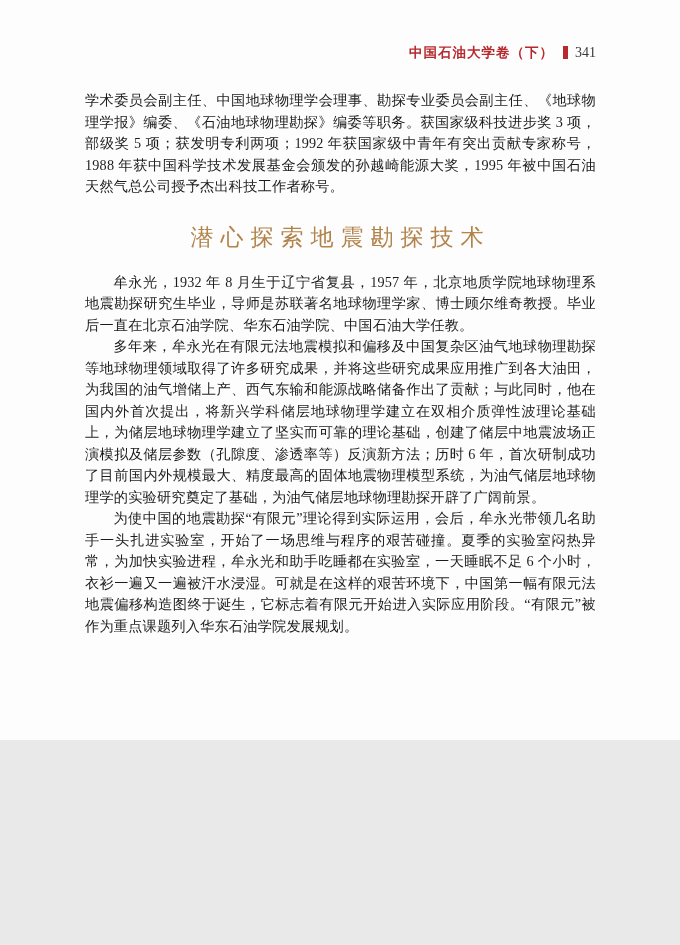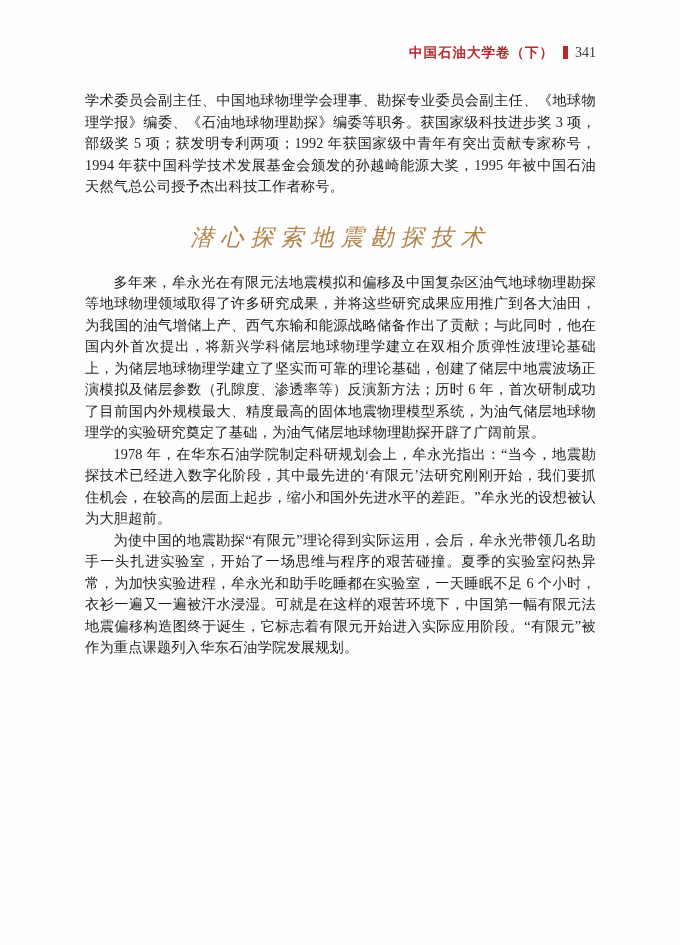--- a/index.html
+++ b/index.html
@@ -3,21 +3,21 @@
 <meta charset="utf-8">
 <style>
   html, body {
     margin: 0;
     padding: 0;
     background: #e9e9e9;
   }
   .page {
     position: relative;
     width: 680px;
-    height: 945px;
+    height: 740px;
     margin: 0 auto;
     background: #fdfdfd;
     box-sizing: border-box;
     padding: 42px 84px 0 85px;
     font-family: "Liberation Serif", "DejaVu Serif", serif;
     color: #1c1c1c;
     overflow: hidden;
   }
   .header {
     text-align: right;
@@ -58,42 +58,41 @@
     letter-spacing: 0.2px;
   }
   .para.no-indent {
     text-indent: 0;
   }
   .section-title {
     margin: 24px 0 19px 0;
     text-align: center;
     font-size: 23px;
     font-weight: normal;
-    font-style: italic;
     letter-spacing: 7px;
     color: #b2834a;
   }
 </style>
 </head>
 <body>
 
 <div class="page">
 
   <div class="header">
     <span class="book-title">中国石油大学卷（下）</span><span class="header-bar"></span><span class="page-number">341</span>
   </div>
 
   <div class="content">
 
-    <p class="para no-indent">学术委员会副主任、中国地球物理学会理事、勘探专业委员会副主任、《地球物理学报》编委、《石油地球物理勘探》编委等职务。获国家级科技进步奖 3 项，部级奖 5 项；获发明专利两项；1992 年获国家级中青年有突出贡献专家称号，1994 年获中国科学技术发展基金会颁发的孙越崎能源大奖，1995 年被中国石油天然气总公司授予杰出科技工作者称号。</p>
+    <p class="para no-indent">学术委员会副主任、中国地球物理学会理事、勘探专业委员会副主任、《地球物理学报》编委、《石油地球物理勘探》编委等职务。获国家级科技进步奖 3 项，部级奖 5 项；获发明专利两项；1992 年获国家级中青年有突出贡献专家称号，1988 年获中国科学技术发展基金会颁发的孙越崎能源大奖，1995 年被中国石油天然气总公司授予杰出科技工作者称号。</p>
 
     <h2 class="section-title">潜心探索地震勘探技术</h2>
 
+    <p class="para">牟永光，1932 年 8 月生于辽宁省复县，1957 年，北京地质学院地球物理系地震勘探研究生毕业，导师是苏联著名地球物理学家、博士顾尔维奇教授。毕业后一直在北京石油学院、华东石油学院、中国石油大学任教。</p>
 
     <p class="para">多年来，牟永光在有限元法地震模拟和偏移及中国复杂区油气地球物理勘探等地球物理领域取得了许多研究成果，并将这些研究成果应用推广到各大油田，为我国的油气增储上产、西气东输和能源战略储备作出了贡献；与此同时，他在国内外首次提出，将新兴学科储层地球物理学建立在双相介质弹性波理论基础上，为储层地球物理学建立了坚实而可靠的理论基础，创建了储层中地震波场正演模拟及储层参数（孔隙度、渗透率等）反演新方法；历时 6 年，首次研制成功了目前国内外规模最大、精度最高的固体地震物理模型系统，为油气储层地球物理学的实验研究奠定了基础，为油气储层地球物理勘探开辟了广阔前景。</p>
 
-    <p class="para">1978 年，在华东石油学院制定科研规划会上，牟永光指出：“当今，地震勘探技术已经进入数字化阶段，其中最先进的‘有限元’法研究刚刚开始，我们要抓住机会，在较高的层面上起步，缩小和国外先进水平的差距。”牟永光的设想被认为大胆超前。</p>
 
     <p class="para">为使中国的地震勘探“有限元”理论得到实际运用，会后，牟永光带领几名助手一头扎进实验室，开始了一场思维与程序的艰苦碰撞。夏季的实验室闷热异常，为加快实验进程，牟永光和助手吃睡都在实验室，一天睡眠不足 6 个小时，衣衫一遍又一遍被汗水浸湿。可就是在这样的艰苦环境下，中国第一幅有限元法地震偏移构造图终于诞生，它标志着有限元开始进入实际应用阶段。“有限元”被作为重点课题列入华东石油学院发展规划。</p>
 
 
   </div>
 </div>
 
 </body></html>

